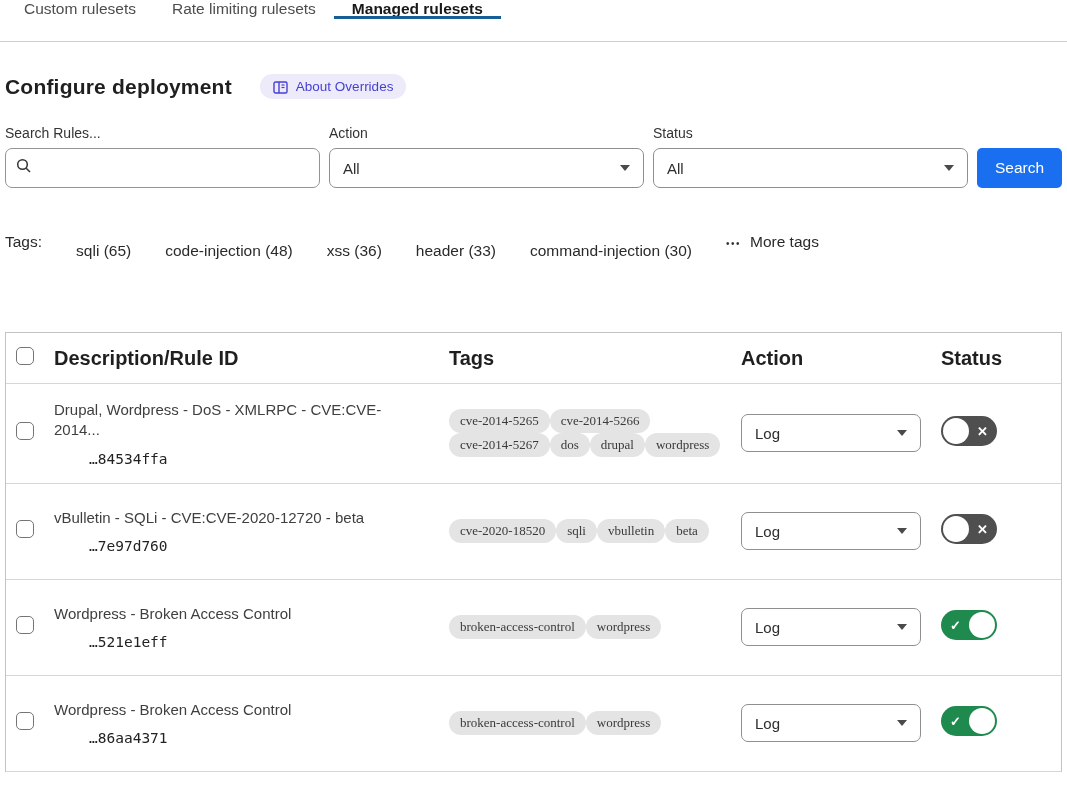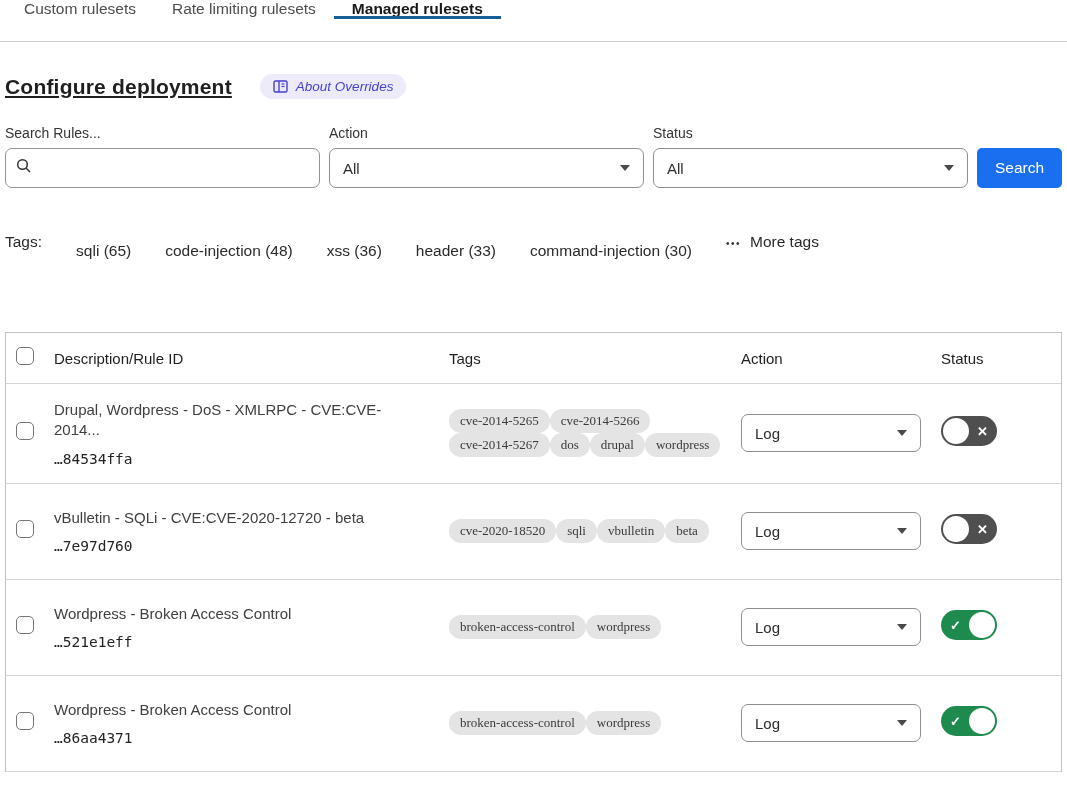--- a/index.html
+++ b/index.html
@@ -19,23 +19,23 @@
   html,body{width:1067px;height:795px;overflow:hidden;background:#fff;
     font-family:"Liberation Sans",sans-serif;color:var(--text-mid);}
   
   .tabbar{height:42px;display:flex;align-items:flex-start;border-bottom:1px solid #cfcfcf;padding-left:6px;}
   .tab{display:flex;align-items:center;padding:0 18px;font-size:15.5px;color:#4d4d4d;position:relative;cursor:pointer;}
   .tab.active{color:#181818;font-weight:bold;}
   .tab.active::after{content:'';position:absolute;left:0;right:0;bottom:-1px;height:3px;background:var(--tab-underline);}
   
   .content{padding:0 5px;}
   .head-row{margin-top:32px;display:flex;align-items:center;}
-  .page-title{font-size:21px;font-weight:bold;color:var(--text-dark);letter-spacing:.2px;text-decoration:underline;}
-  .badge{margin-left:28px;display:inline-flex;align-items:center;gap:8px;background:var(--badge-bg);
-    color:var(--badge-text);font-size:13.5px;padding:5px 13px;border-radius:14px;cursor:pointer;font-style:italic;}
+  .page-title{font-size:21px;font-weight:bold;color:var(--text-dark);letter-spacing:.2px;}
+  .badge{margin-left:28px;display:inline-flex;align-items:flex-end;gap:8px;background:var(--badge-bg);
+    color:var(--badge-text);font-size:13.5px;padding:5px 13px;border-radius:14px;cursor:pointer;}
   .badge svg{display:block;}
   
   .filters{margin-top:26px;display:flex;align-items:flex-end;gap:9px;}
   .field{display:flex;flex-direction:column;justify-content:flex-end;}
   .field-label{font-size:14px;color:#333;margin-bottom:7px;}
   .search-box{width:315px;height:40px;border:1px solid #949494;border-radius:7px;display:flex;align-items:center;padding:0 10px;background:#fff;}
   .search-box input{border:none;outline:none;flex:1;font-size:15px;margin-left:8px;font-family:inherit;}
   .select{border:1px solid #8f8f8f;border-radius:7px;background:#fff;display:flex;align-items:center;
     justify-content:space-between;padding:0 13px;font-size:15px;color:#2d2d2d;cursor:pointer;}
   .select.lg{width:315px;height:40px;}
@@ -47,27 +47,27 @@
   .tags-bar{margin-top:36px;display:flex;align-items:center;font-size:15.5px;color:#2a2a2a;}
   .tags-bar-label{margin-right:34px;}
   .tags-list{display:flex;gap:34px;margin-top:18px;}
   .tag-link{cursor:pointer;color:#2a2a2a;}
   .more-tags{margin-left:34px;display:flex;align-items:center;gap:9px;cursor:pointer;color:#2a2a2a;}
   .dots{font-size:10px;letter-spacing:1.5px;color:#333;position:relative;top:1px;}
   
   .table{margin-top:72px;border:1px solid var(--border-strong);border-bottom:none;}
   .t-grid{display:grid;grid-template-columns:48px 395px 292px 200px 1fr;align-items:center;}
   .t-head{height:51px;border-bottom:1px solid var(--border-soft);}
-  .t-head .col{font-size:15px;font-weight:normal;color:var(--text-dark);}
+  .t-head .col{font-size:20px;font-weight:bold;color:var(--text-dark);}
   .t-row{min-height:96px;border-bottom:1px solid var(--border-soft);padding:16px 0;}
   .cell-check{padding-left:10px;}
   .checkbox{width:18px;height:18px;border:1.5px solid #757575;border-radius:5px;background:#fff;display:inline-block;cursor:pointer;}
   .cell-desc{display:flex;flex-direction:column;gap:10px;padding-right:24px;}
   .desc{font-size:15px;color:var(--text-mid);line-height:1.35;}
-  .rule-id{font-family:"DejaVu Sans Mono",monospace;font-size:14.5px;color:#222;}
+  .rule-id{font-family:"DejaVu Sans Mono",monospace;font-size:14.5px;color:#222;margin-left:35px;}
   .cell-tags{display:flex;flex-wrap:wrap;padding-right:20px;align-content:center;font-family:Liberation Serif, serif;}
   .tag-pill{background:var(--pill-bg);color:#3a3a3a;font-size:13px;padding:4px 11px;border-radius:12px;white-space:nowrap;}
   
   .toggle{position:relative;width:56px;height:30px;border-radius:15px;display:inline-block;cursor:pointer;}
   .toggle-knob{position:absolute;top:2px;width:26px;height:26px;border-radius:50%;background:#fff;}
   .toggle-glyph{position:absolute;top:50%;transform:translateY(-50%);color:#fff;font-size:13px;font-weight:bold;}
   .toggle.off{background:var(--toggle-off);}
   .toggle.off .toggle-knob{left:2px;}
   .toggle.off .toggle-glyph{right:9px;}
   .toggle.on{background:var(--toggle-on);}

